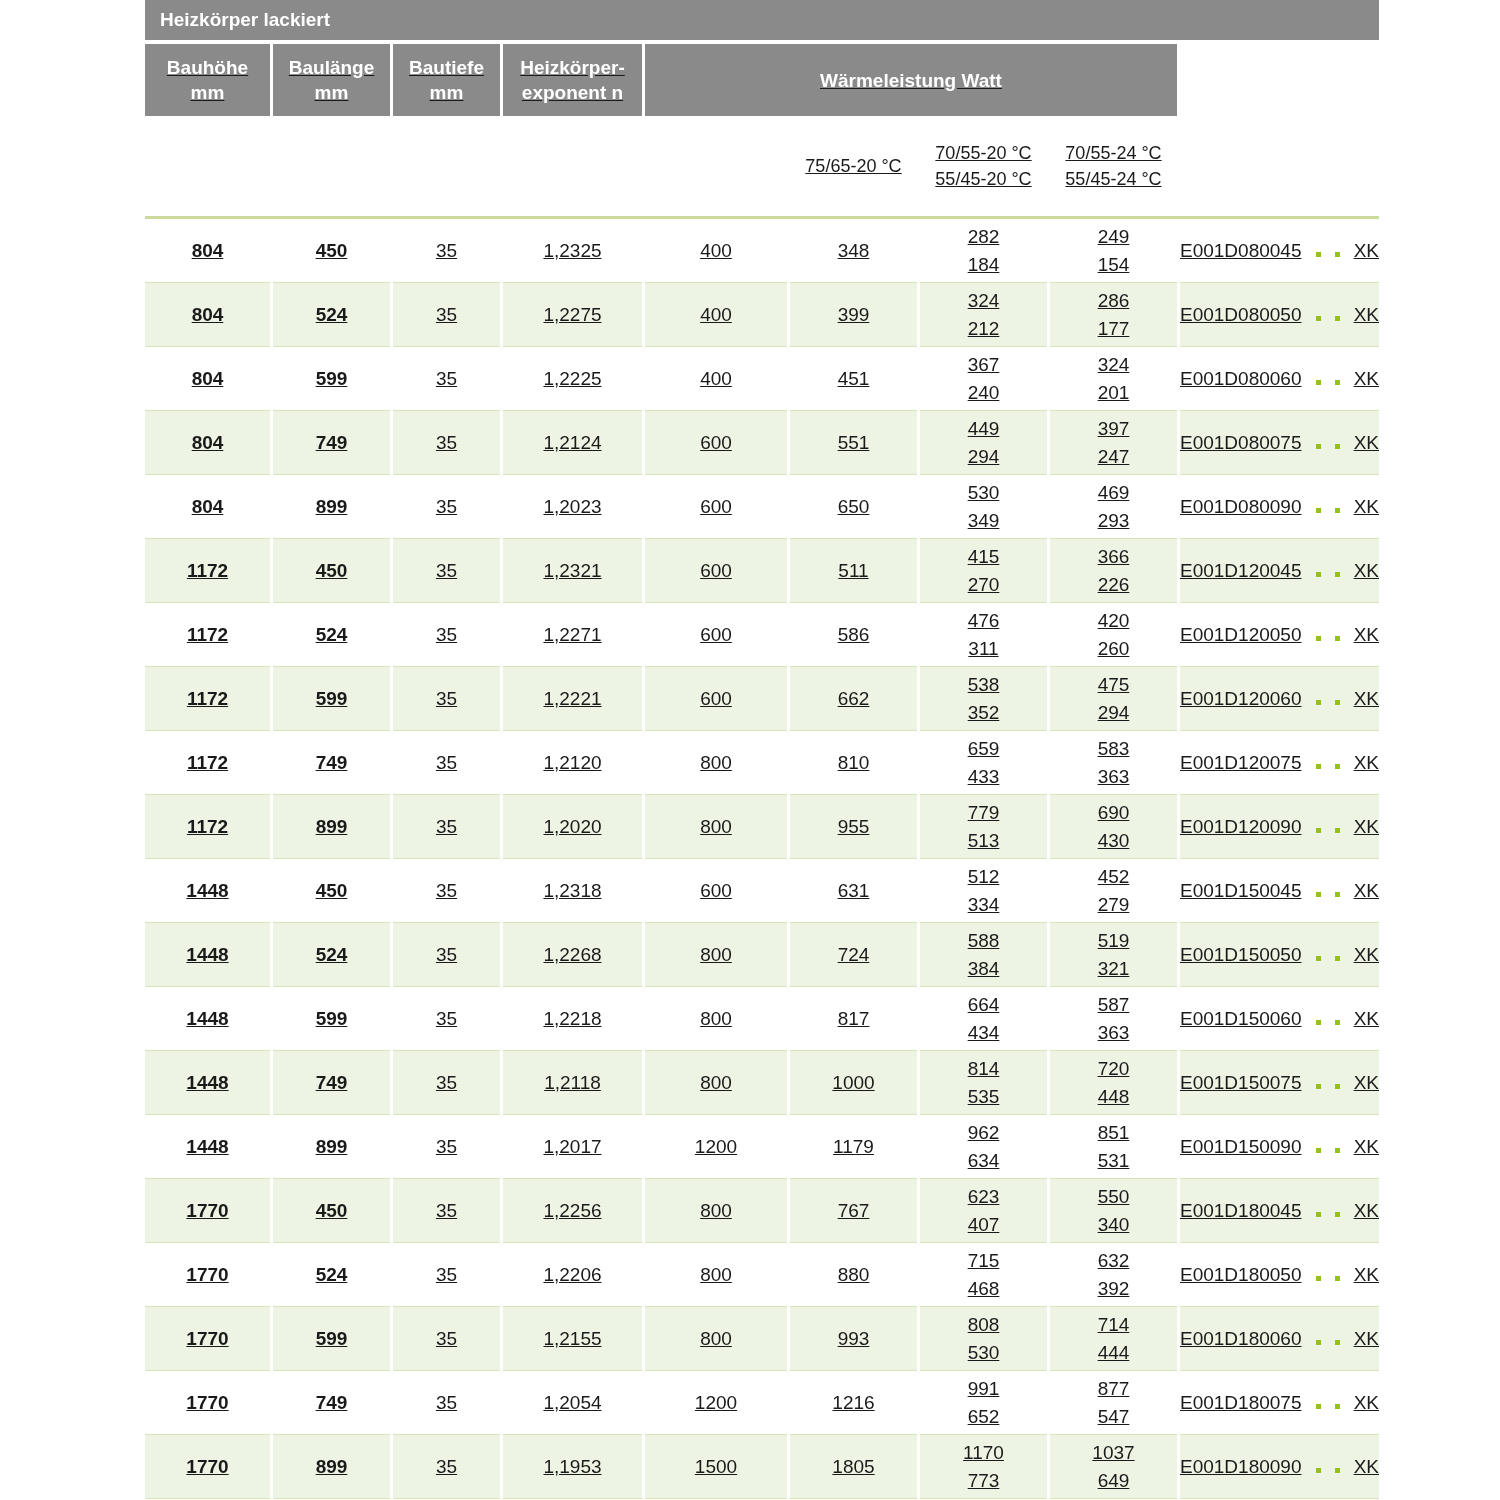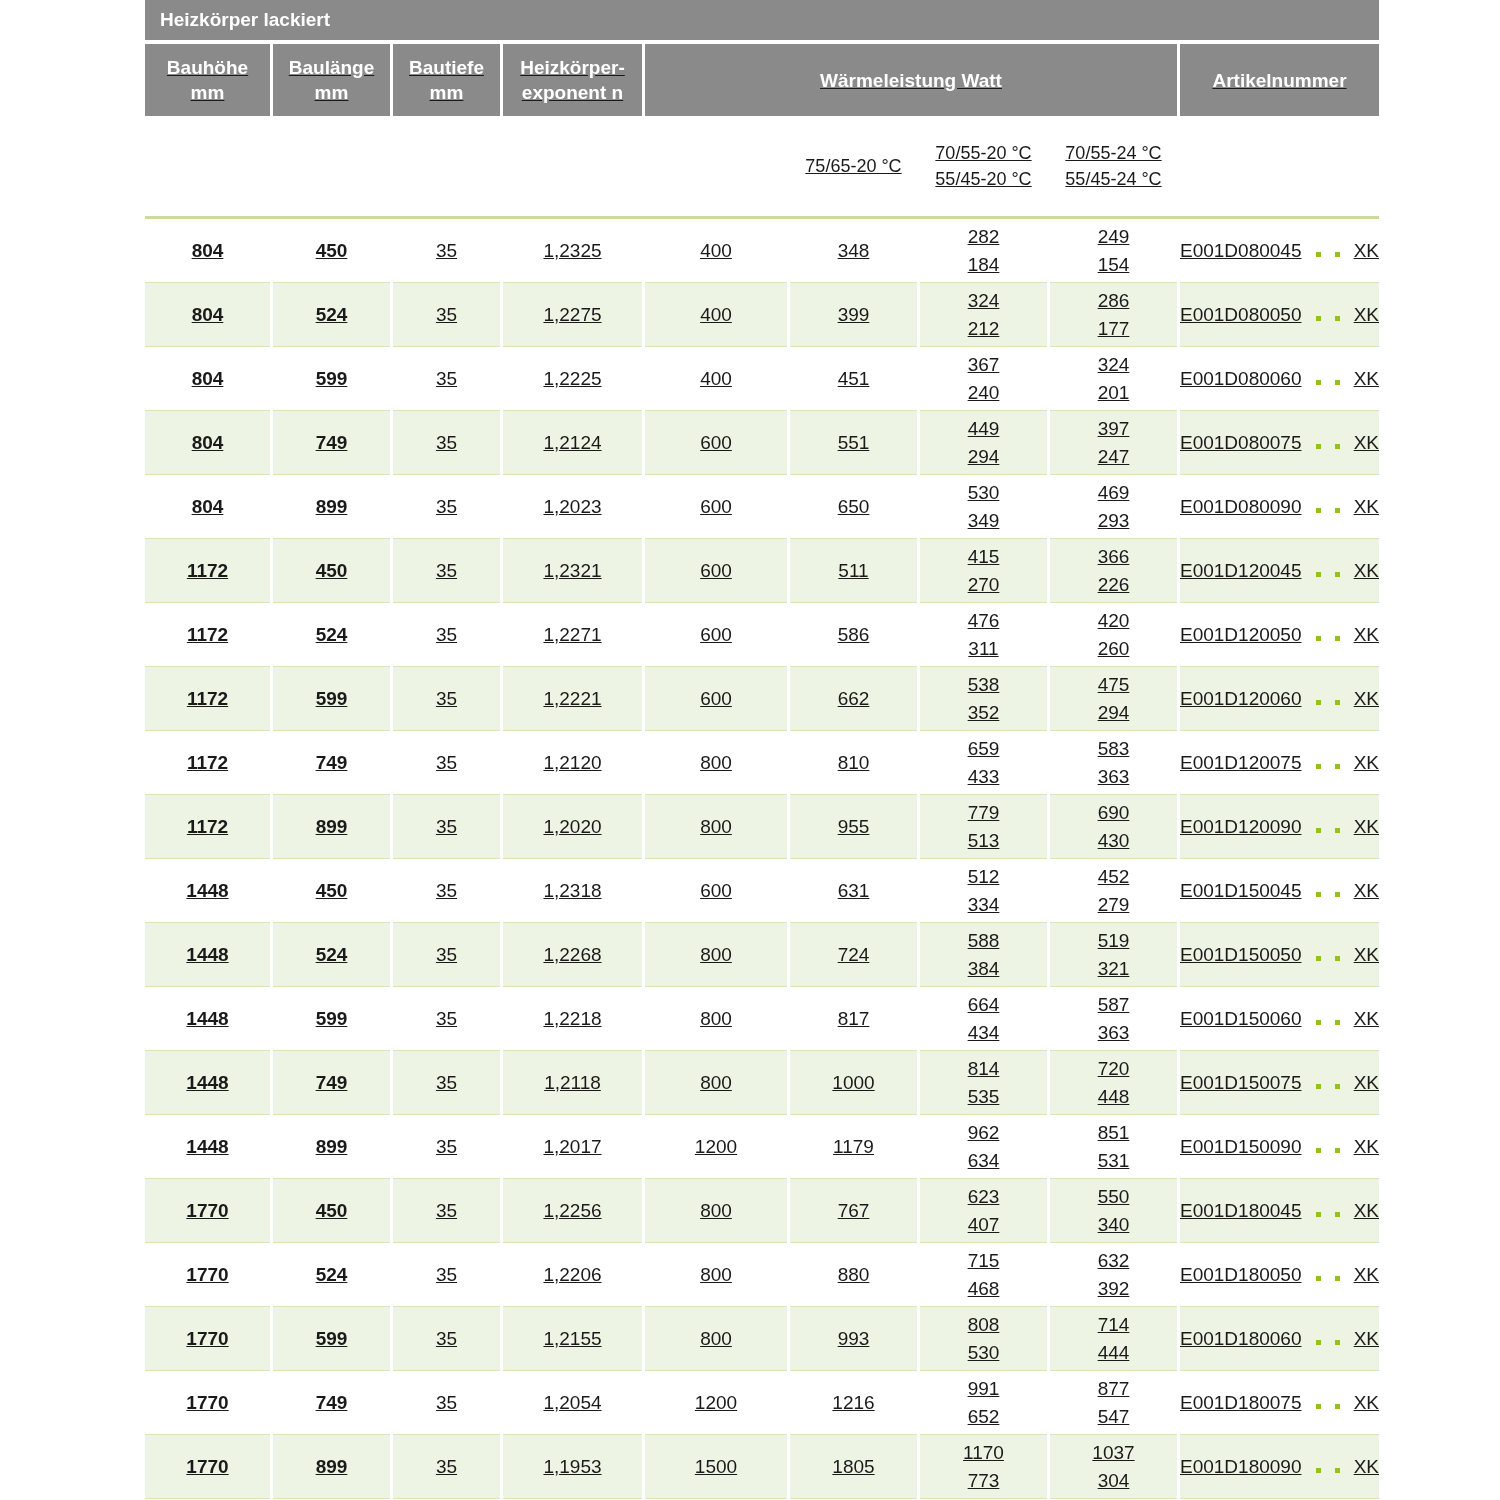--- a/index.html
+++ b/index.html
@@ -92,23 +92,20 @@
         <span>Bautiefe</span>
         <span>mm</span>
       </div>
       <div class="hcell">
         <span>Heizkörper-</span>
         <span>exponent n</span>
       </div>
       <div class="hcell span-watt">
         <span>Wärmeleistung Watt</span>
       </div>
-      <div class="hcell">
-        <span>Artikelnummer</span>
-      </div>
     </div>
 
     <div class="grid subheader-row">
       <div class="scell pos6">
         <span>75/65-20 °C</span>
       </div>
       <div class="scell pos7">
         <span>70/55-20 °C</span>
         <span>55/45-20 °C</span>
       </div>
@@ -783,21 +780,21 @@
           </div>
           <div class="cell">
             <div>1805</div>
           </div>
           <div class="cell">
             <div>1170</div>
             <div>773</div>
           </div>
           <div class="cell">
             <div>1037</div>
-            <div>304</div>
+            <div>649</div>
           </div>
           <div class="cell art">
             <span>E001D180090</span>
             <span class="dot"></span>
             <span class="dot"></span>
             <span>XK</span>
           </div>
         </div>
       </div>
 

